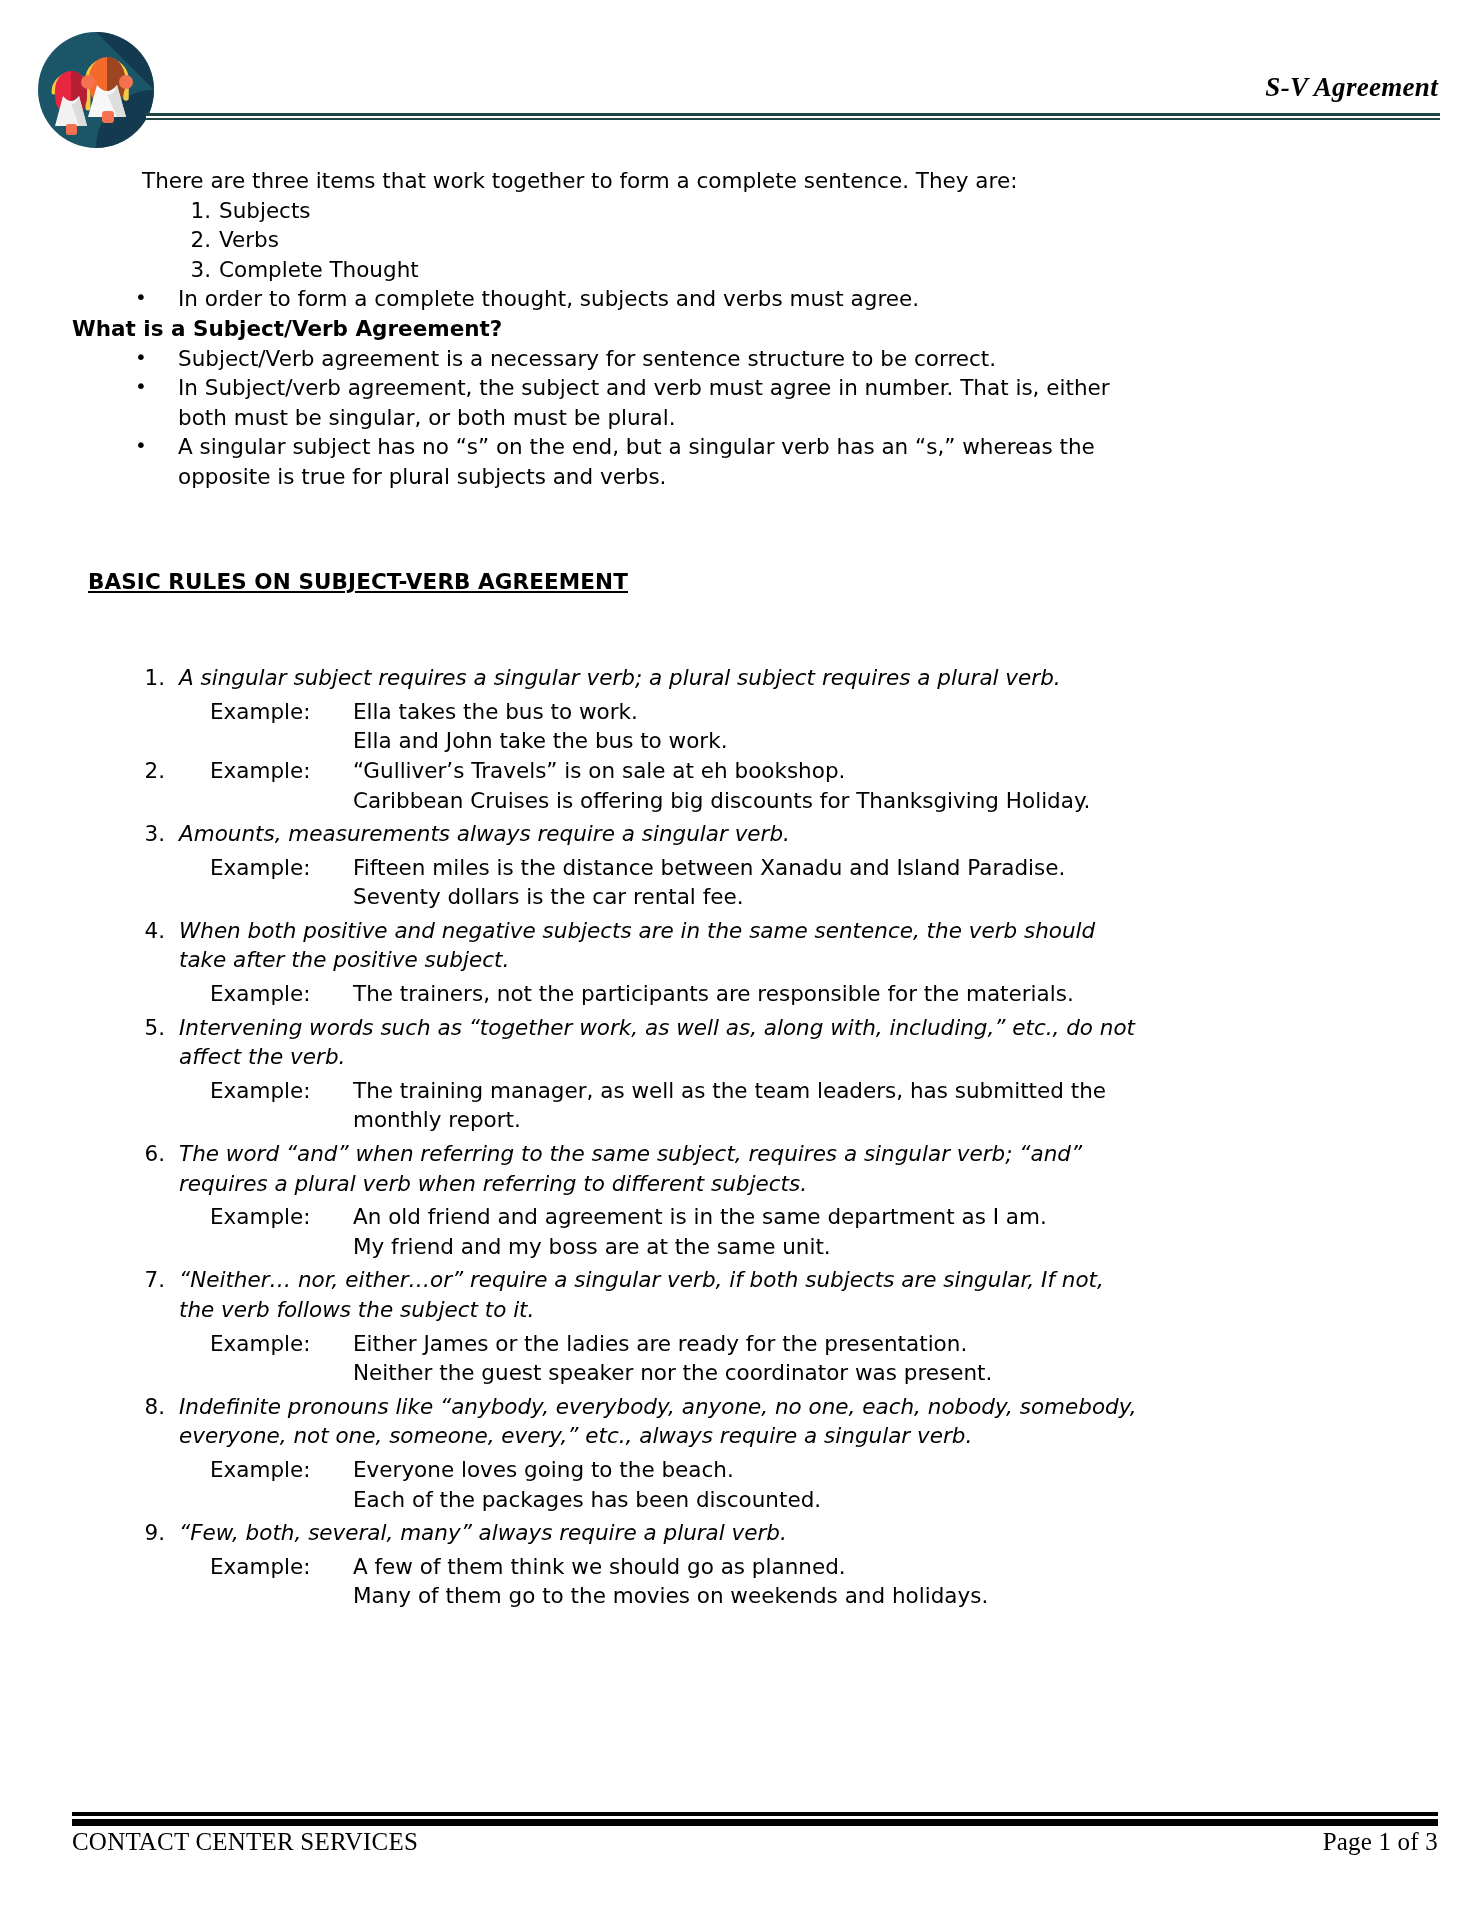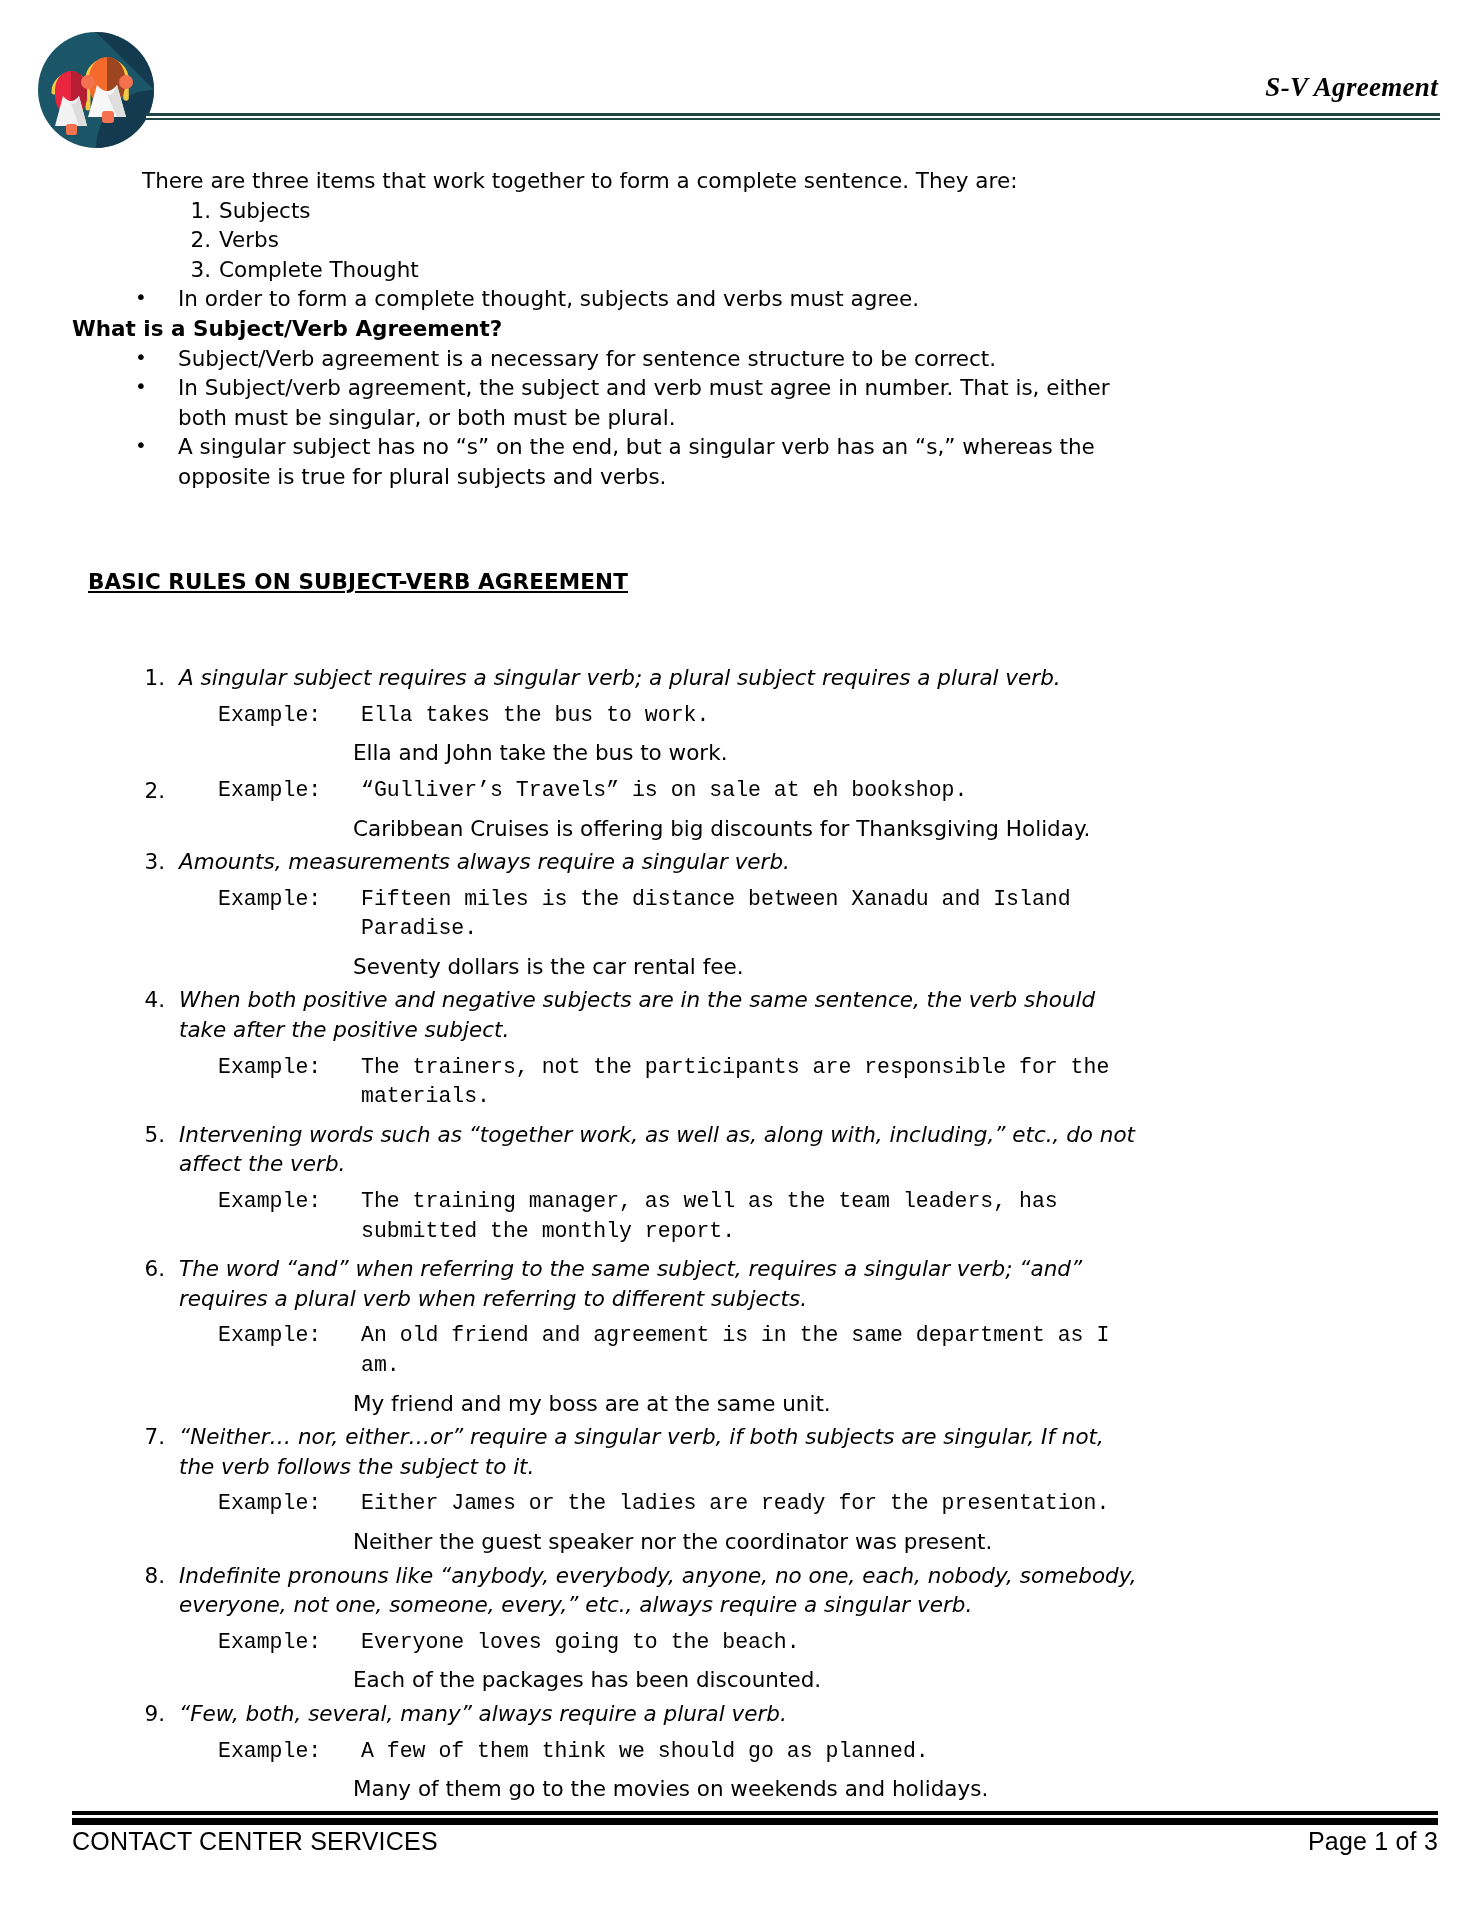--- a/index.html
+++ b/index.html
@@ -151,22 +151,21 @@
     top: 0;
     width: 58px;
     text-align: right;
   }
   .rule-text { margin: 4px; font-style: italic; }
 
   .example-block { margin: 0; }
   .example-row {
     position: relative;
     padding-left: 178px;
-    margin: 8px;
-    font-family: Liberation Mono, monospace;
+    margin: 0;
   }
   .example-row .ex-label {
     position: absolute;
     left: 35px;
     top: 0;
   }
   .example-cont {
     margin: 0;
     padding-left: 178px;
   }
@@ -188,21 +187,21 @@
   }
   .footer-rules .fr2 {
     height: 7px;
     background: #000000;
   }
   .footer-row {
     display: flex;
     justify-content: space-between;
     align-items: baseline;
     margin-top: 2px;
-    font-family: Liberation Sans, sans-serif;
+    font-family: Liberation Serif, serif;
     font-size: 25px;
   }
   .footer-left { letter-spacing: 0.2px; }
   .footer-right { letter-spacing: 0.2px; }
 </style>
 </head>
 <body>
 
 <div class="page">
 

